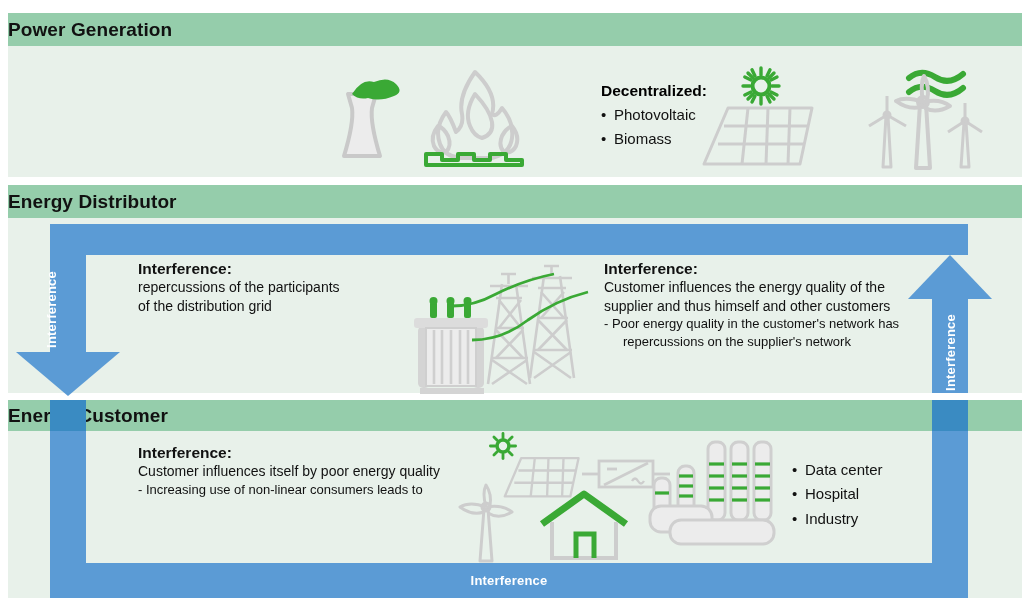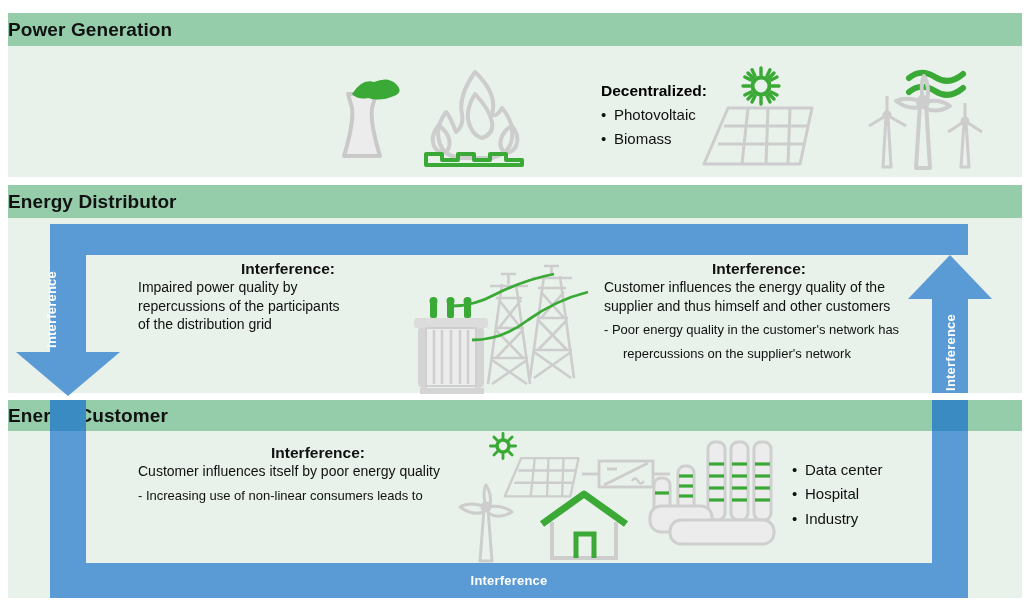--- a/index.html
+++ b/index.html
@@ -42,23 +42,23 @@
   }
   .tri-up {
     position: absolute;
     width: 0; height: 0;
     border-left: 42px solid transparent;
     border-right: 42px solid transparent;
     border-bottom: 44px solid #5b9bd5;
   }
 
   
-  .hdr { font-weight: bold; font-size: 15.5px; color: #111; text-align: center; }
+  .hdr { font-weight: bold; font-size: 15.5px; color: #111; }
   .txt { font-size: 14px; color: #111; line-height: 1.33; }
-  .txt.small { font-size: 13px; margin-top: 6px; }
+  .txt.small { font-size: 13px; }
   .bullets { list-style: none; font-size: 15px; color:#111; line-height: 1.62; }
   .bullets li:before { content: "\2022"; display: inline-block; width: 13px; }
   .sub-ind2 { display:block; padding-left: 19px; }
 
   .listblock { position: absolute; }
   .colhead { font-weight: bold; font-size: 15.5px; margin-bottom: 3px; }
 
   .icons { position: absolute; }
   svg { display:block; overflow: visible; }
 </style>
@@ -181,21 +181,20 @@
   <div class="blue" style="left:50px; top:255px; width:36px; height:97px;"></div>
   <div class="tri-down" style="left:16px; top:352px;"></div>
   <div class="arrow-label vert-text" style="left:-1px; top:302px; width:104px; text-align:center; transform: rotate(-90deg);">Interference</div>
 
   <div class="blue" style="left:932px; top:297px; width:36px; height:96px;"></div>
   <div class="tri-up" style="left:908px; top:255px;"></div>
   <div class="arrow-label vert-text" style="left:898px; top:345px; width:104px; text-align:center; transform: rotate(-90deg);">Interference</div>
 
   <div class="listblock" style="left:138px; top:260px; width:300px;">
     <div class="hdr">Interference:</div>
-    <div class="txt">Impaired power quality by</div>
     <div class="txt">repercussions of the participants</div>
     <div class="txt">of the distribution grid</div>
   </div>
 
   <div class="icons" style="left:404px; top:258px;">
     <svg width="198" height="138" viewBox="0 0 198 138">
       <g fill="none" stroke="#cdcdcd" stroke-width="2.6" stroke-linejoin="round">
 
         <path d="M155 8 L140 8 M147.5 8 L147.5 18"></path>
         <path d="M128 20 L168 20 M134 30 L162 30"></path>

